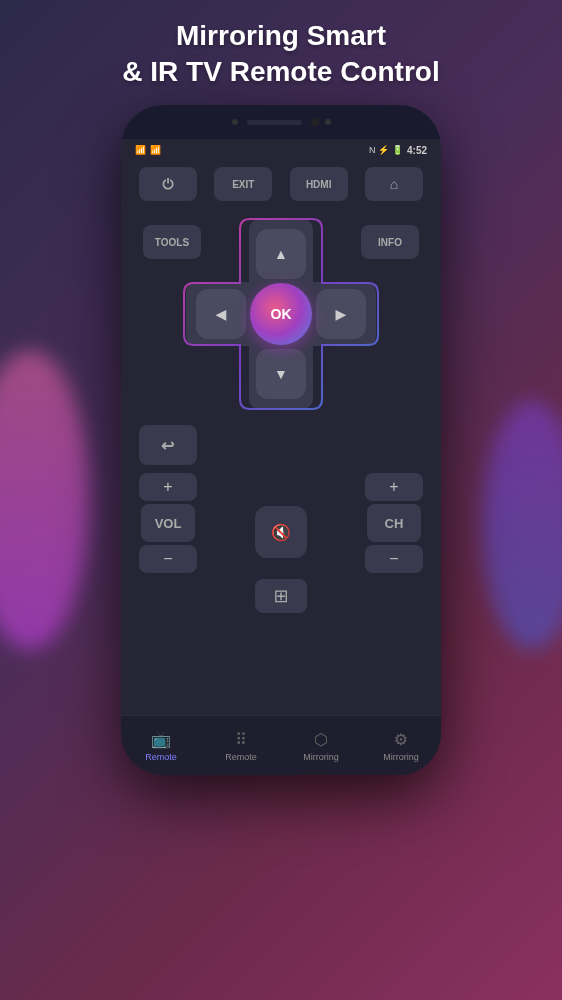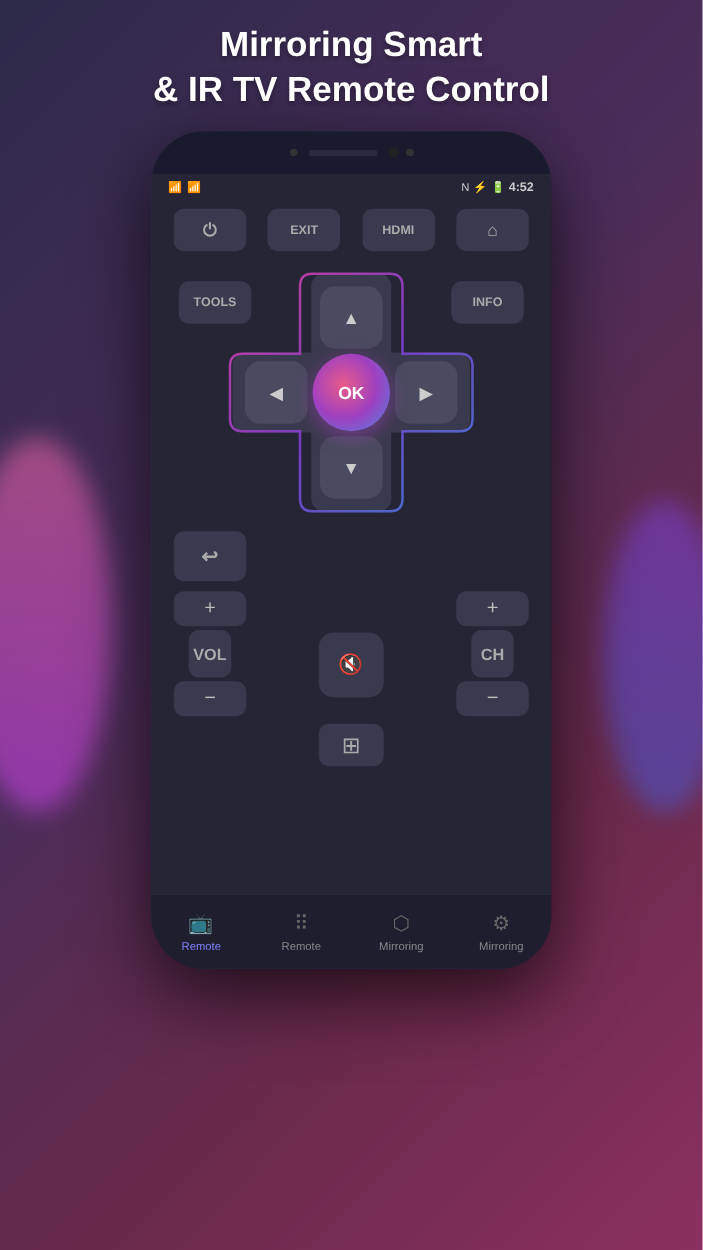--- a/index.html
+++ b/index.html
@@ -379,21 +379,21 @@
       background: #3a3a4e;
       border-radius: 8px;
       display: flex;
       align-items: center;
       justify-content: center;
       font-size: 16px;
       color: #bbb;
       cursor: pointer;
     }
     .btn-vol-label, .btn-ch-label {
-      width: 34px;
+      width: 54px;
       height: 38px;
       background: #3a3a4e;
       border-radius: 8px;
       display: flex;
       align-items: center;
       justify-content: center;
       font-size: 13px;
       color: #aaa;
       font-weight: 600;
       cursor: pointer;

